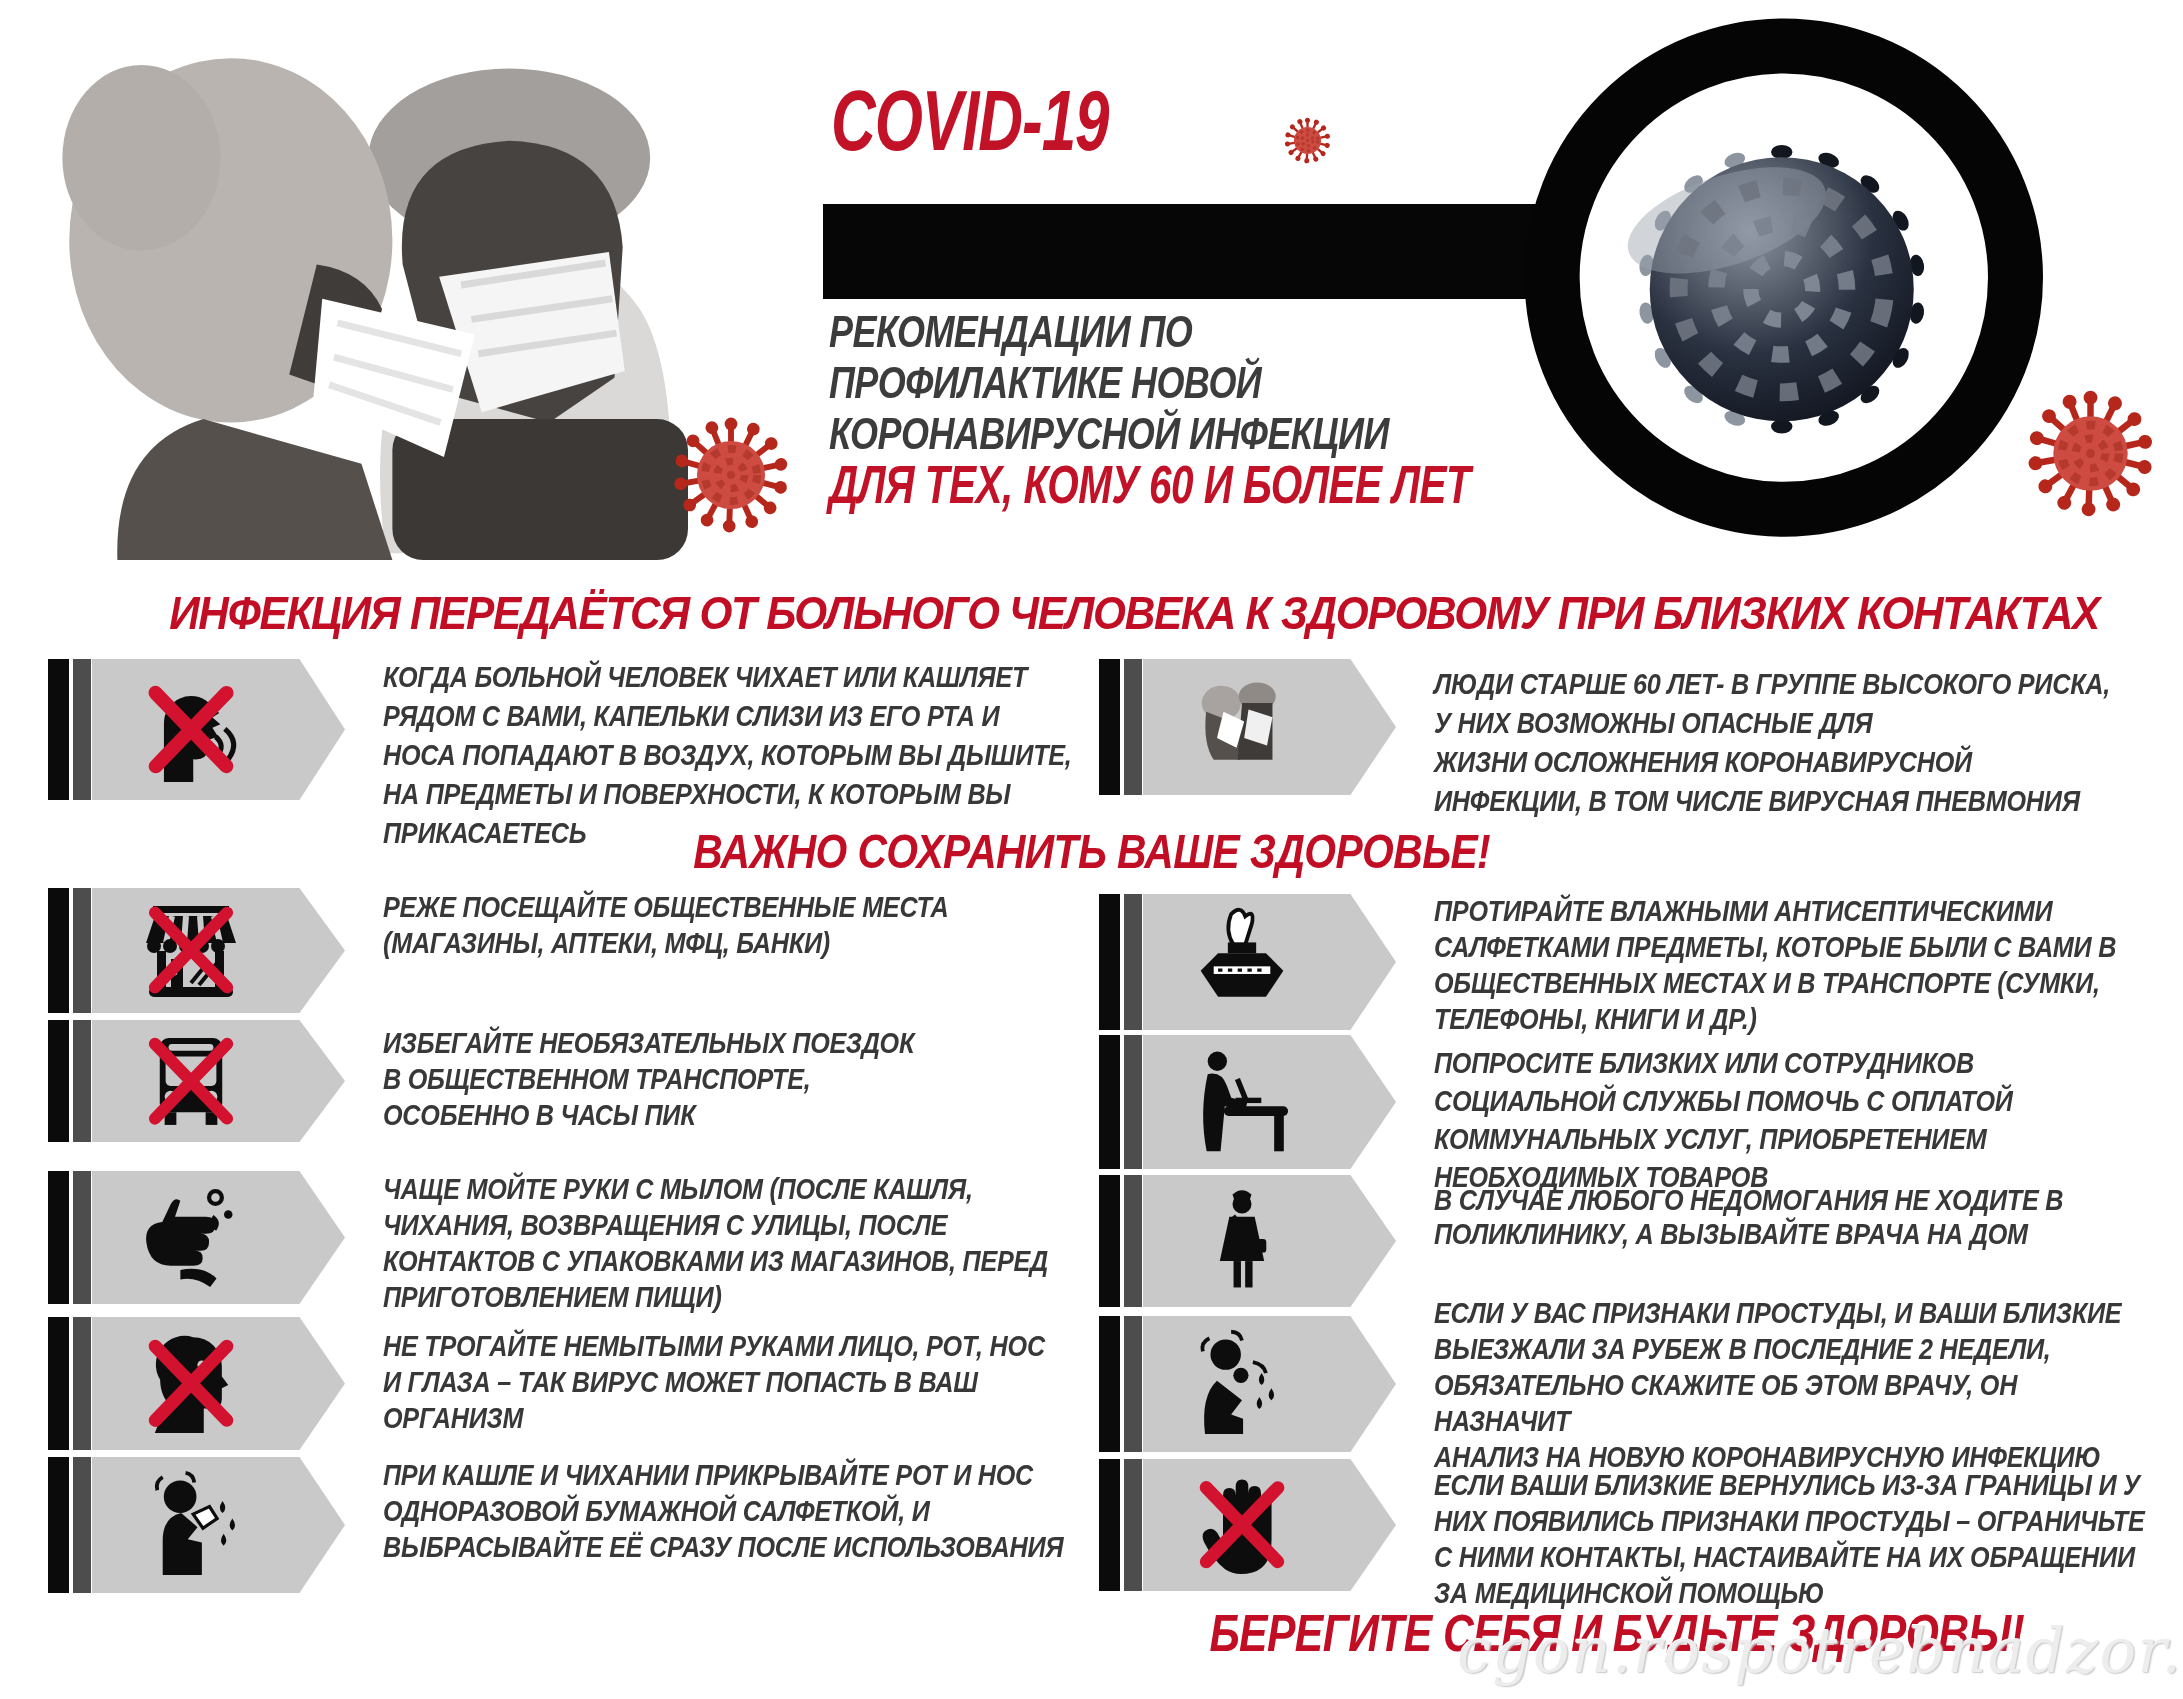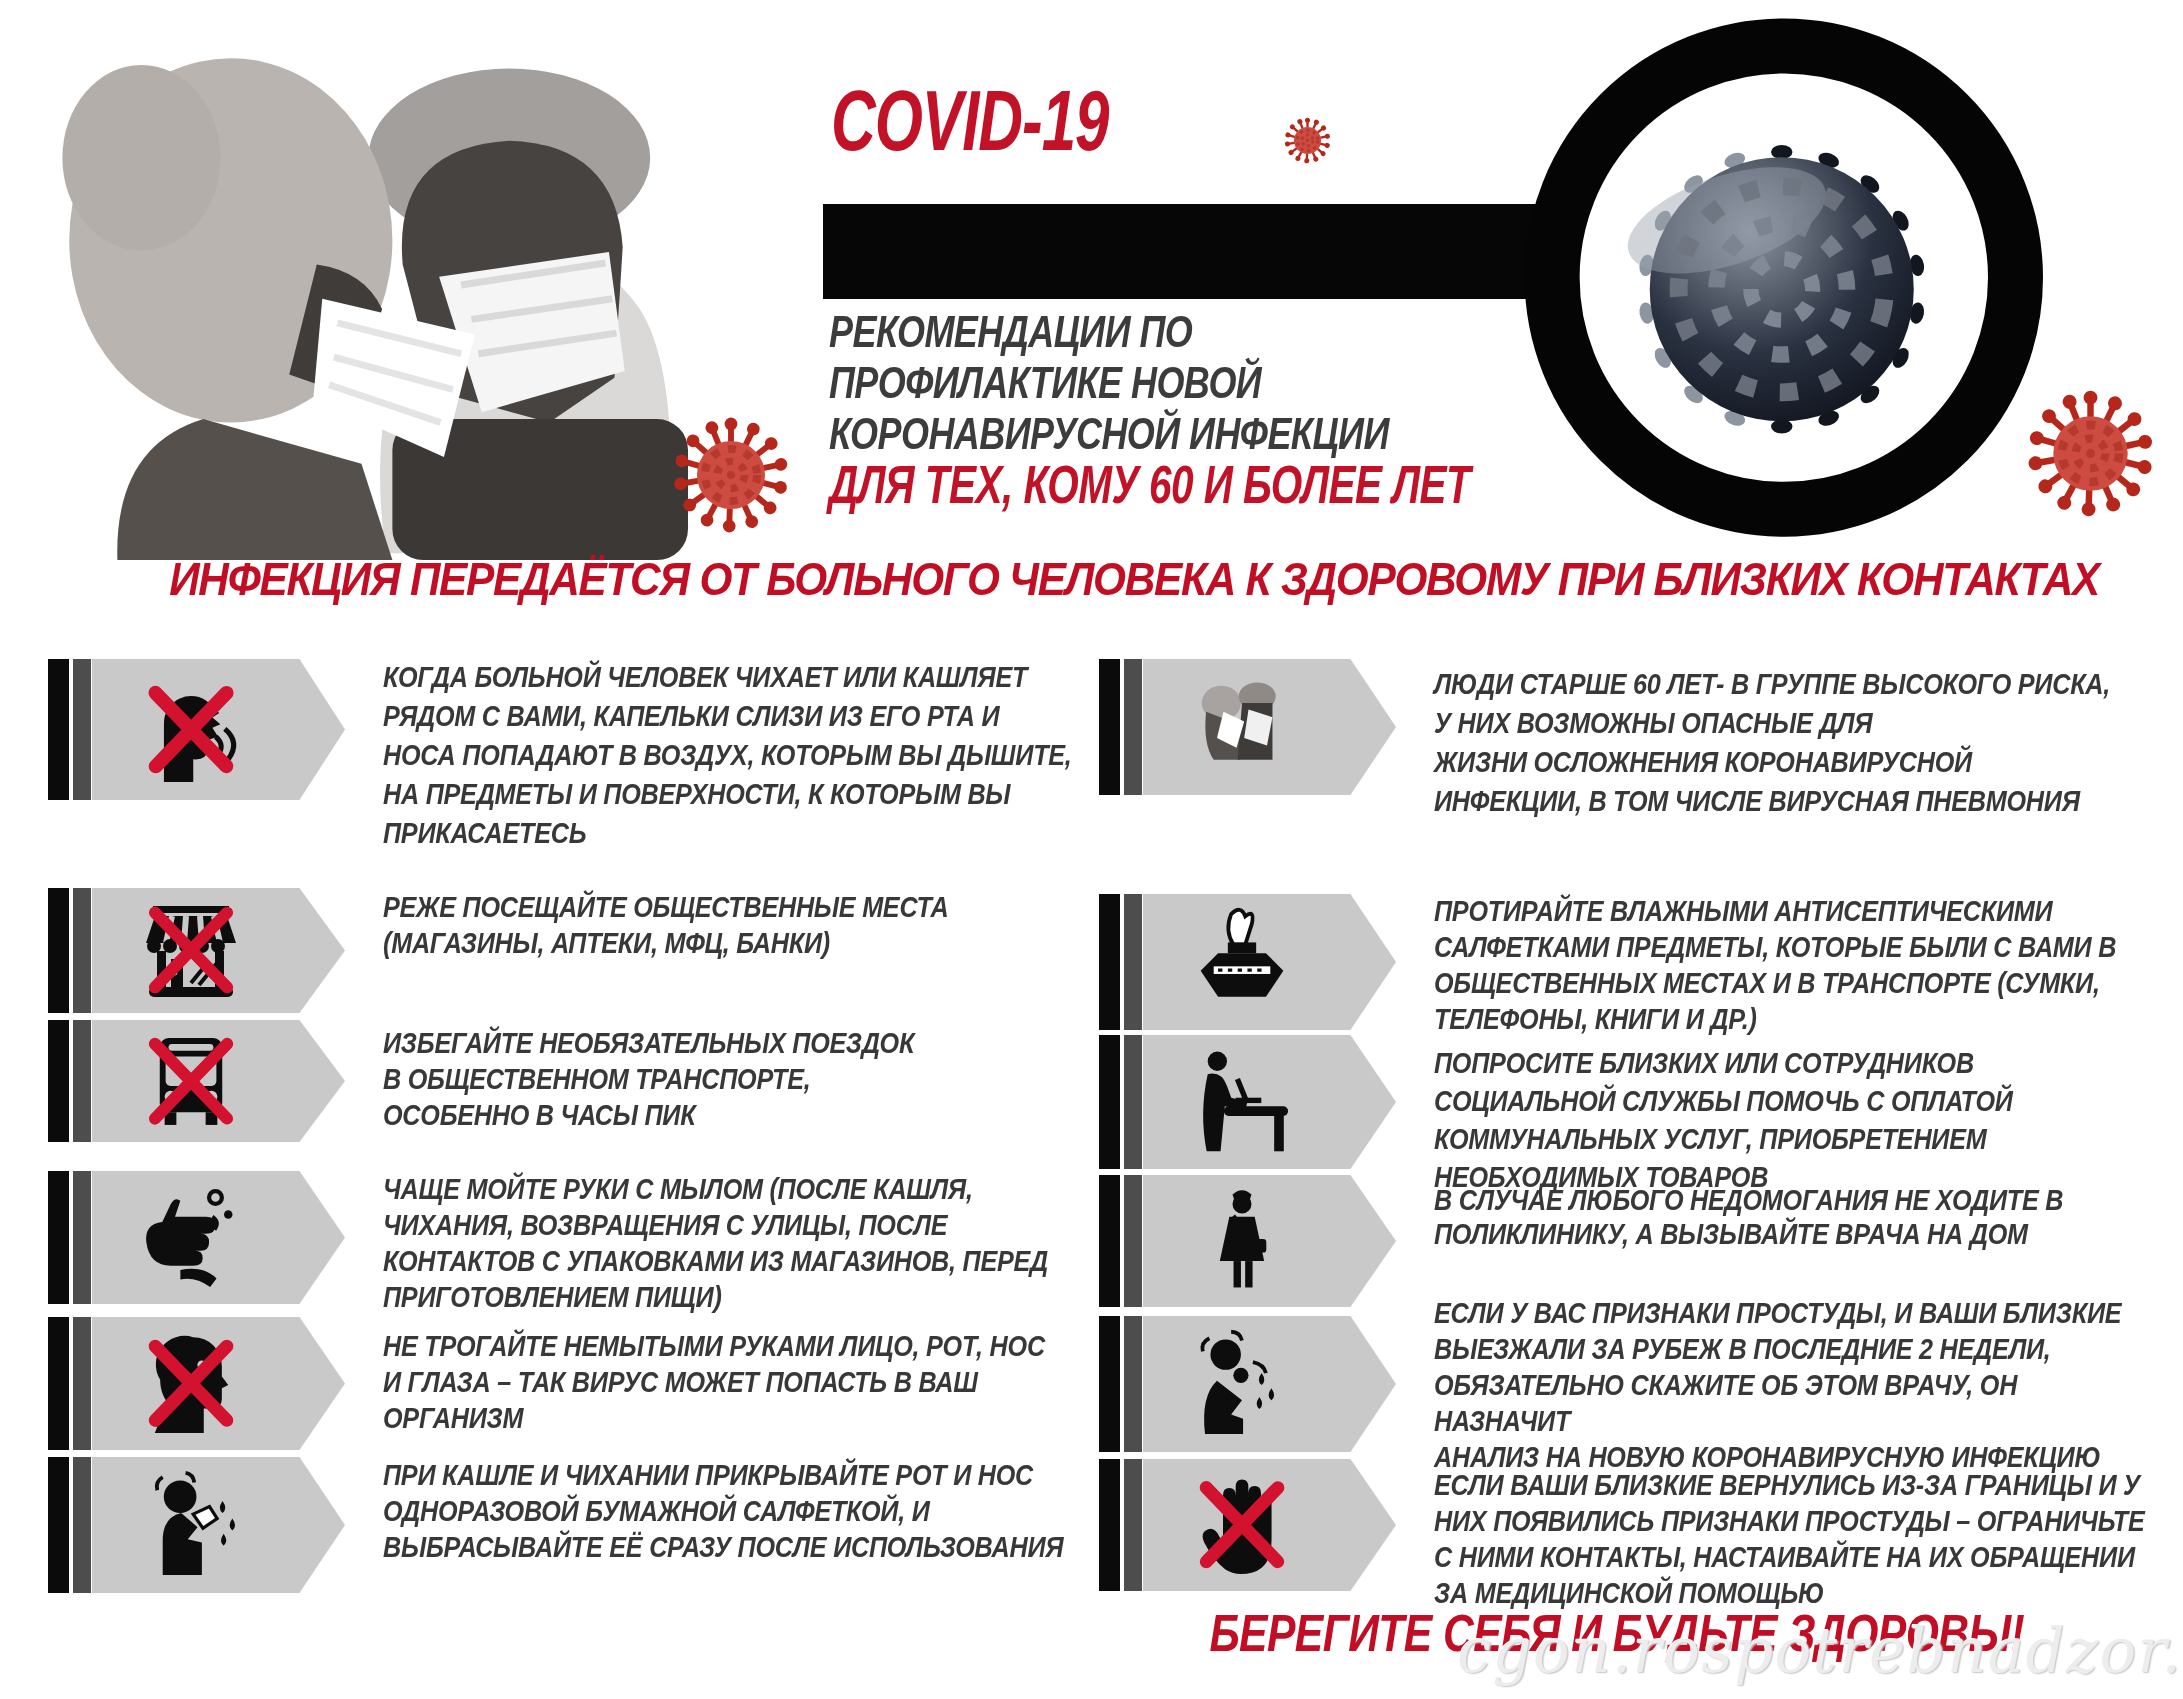--- a/index.html
+++ b/index.html
@@ -8,21 +8,21 @@
   svg{display:block}
   .abs{position:absolute;}
   
   .title{position:absolute;left:831px;top:77px;font-size:86px;line-height:86px;font-weight:bold;
          color:#c21228;transform:scaleX(.72);transform-origin:0 0;letter-spacing:-1.4px;}
   .handle{position:absolute;left:823px;top:204px;width:759px;height:95px;background:#060606;}
   .subtitle{position:absolute;left:829px;top:306px;font-size:45px;line-height:51px;font-weight:bold;
             color:#3c3c3c;white-space:pre-line;transform:scaleX(.8);transform-origin:0 0;letter-spacing:-0.7px;}
   .audience{position:absolute;left:829px;top:455px;font-size:54px;line-height:59px;font-weight:bold;
             color:#c21228;transform:scaleX(.75);transform-origin:0 0;letter-spacing:-0.7px;}
-  .banner{position:absolute;left:62px;top:551px;width:2059px;text-align:right;}
+  .banner{position:absolute;left:62px;top:585px;width:2059px;text-align:right;}
   .banner span{display:inline-block;font-size:47px;font-weight:bold;color:#c10e24;
                transform:scaleX(.9);transform-origin:50% 50%;letter-spacing:-1.4px;white-space:nowrap;}
   .midbanner{position:absolute;left:0;top:824px;width:2183px;text-align:center;}
   .midbanner span{display:inline-block;font-size:48px;font-weight:bold;color:#c10e24;
                   transform:scaleX(.85);transform-origin:50% 50%;letter-spacing:-0.7px;white-space:nowrap;}
   .closing{position:absolute;left:0;top:1603px;width:2098px;text-align:right;margin-left:16px;}
   .closing span{display:inline-block;font-size:52px;font-weight:bold;color:#c10e24;
                 transform:scaleX(.82);transform-origin:50% 50%;letter-spacing:-0.7px;white-space:nowrap;}
   .watermark{position:absolute;left:1457px;top:1615px;font-family:"DejaVu Serif",serif;font-size:61px;
              color:#ededed;letter-spacing:1.4px;text-shadow:1.4px 1.4px 1.4px #c9c9c9,-0.7px -0.7px 0 #ffffff;}
@@ -192,20 +192,21 @@
         <path d="M56 34 l22 7 -5 26 -21 -7 z" fill="#f0f0f0"></path>
         <path d="M33 36 l19 9 -7 24 -18 -9 z" fill="#ffffff"></path>
       </svg>
     </div>
   </div>
   <div class="txt intro" style="left:1434px;top:664px">ЛЮДИ СТАРШЕ 60 ЛЕТ- В ГРУППЕ ВЫСОКОГО РИСКА,
 У НИХ ВОЗМОЖНЫ ОПАСНЫЕ ДЛЯ
 ЖИЗНИ ОСЛОЖНЕНИЯ КОРОНАВИРУСНОЙ
 ИНФЕКЦИИ, В ТОМ ЧИСЛЕ ВИРУСНАЯ ПНЕВМОНИЯ</div>
 
+  <div class="midbanner"><span>ВАЖНО СОХРАНИТЬ ВАШЕ ЗДОРОВЬЕ!</span></div>
 
   <div class="tag" style="left:48px;top:888px;height:125px">
     <i class="b1"></i>
       <i class="b2"></i>
       <div class="ar"></div>
     <div class="ic">
       <svg viewBox="0 0 100 100">
         <rect x="12" y="5" width="76" height="7"></rect>
         <path d="M14 15 h72 l9 27 h-90 z"></path>
         <path d="M31 15 l-6 27 M45 15 l-2 27 M59 15 l2 27 M73 15 l6 27" stroke="#c9c9c9" stroke-width="6" fill="none"></path>

